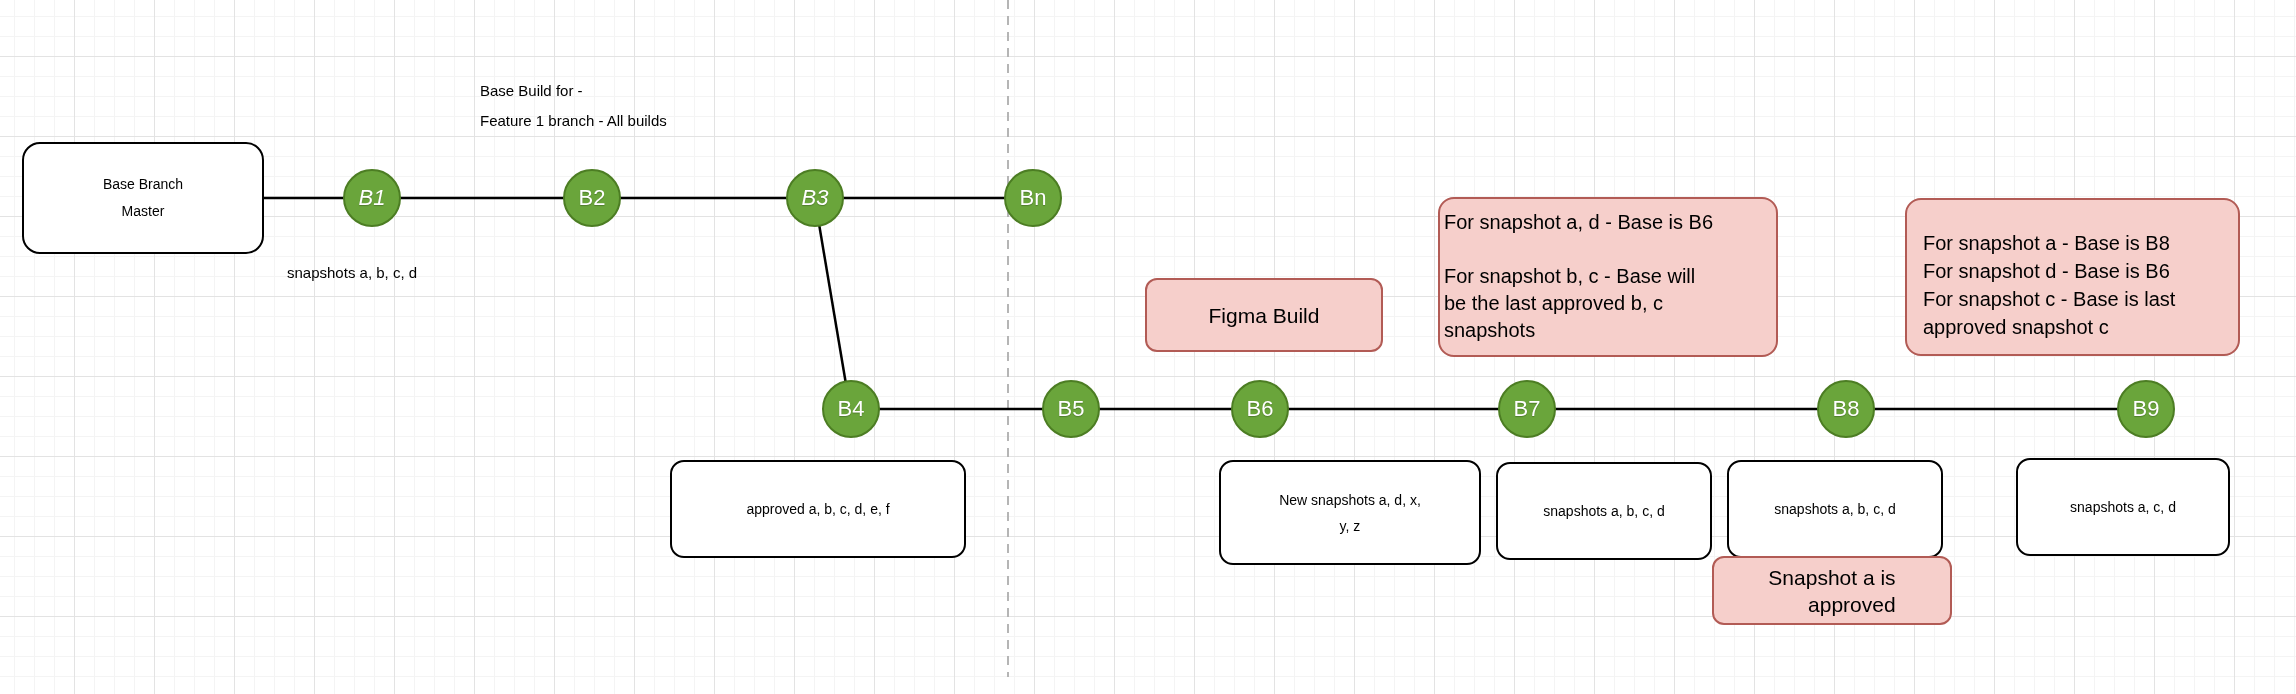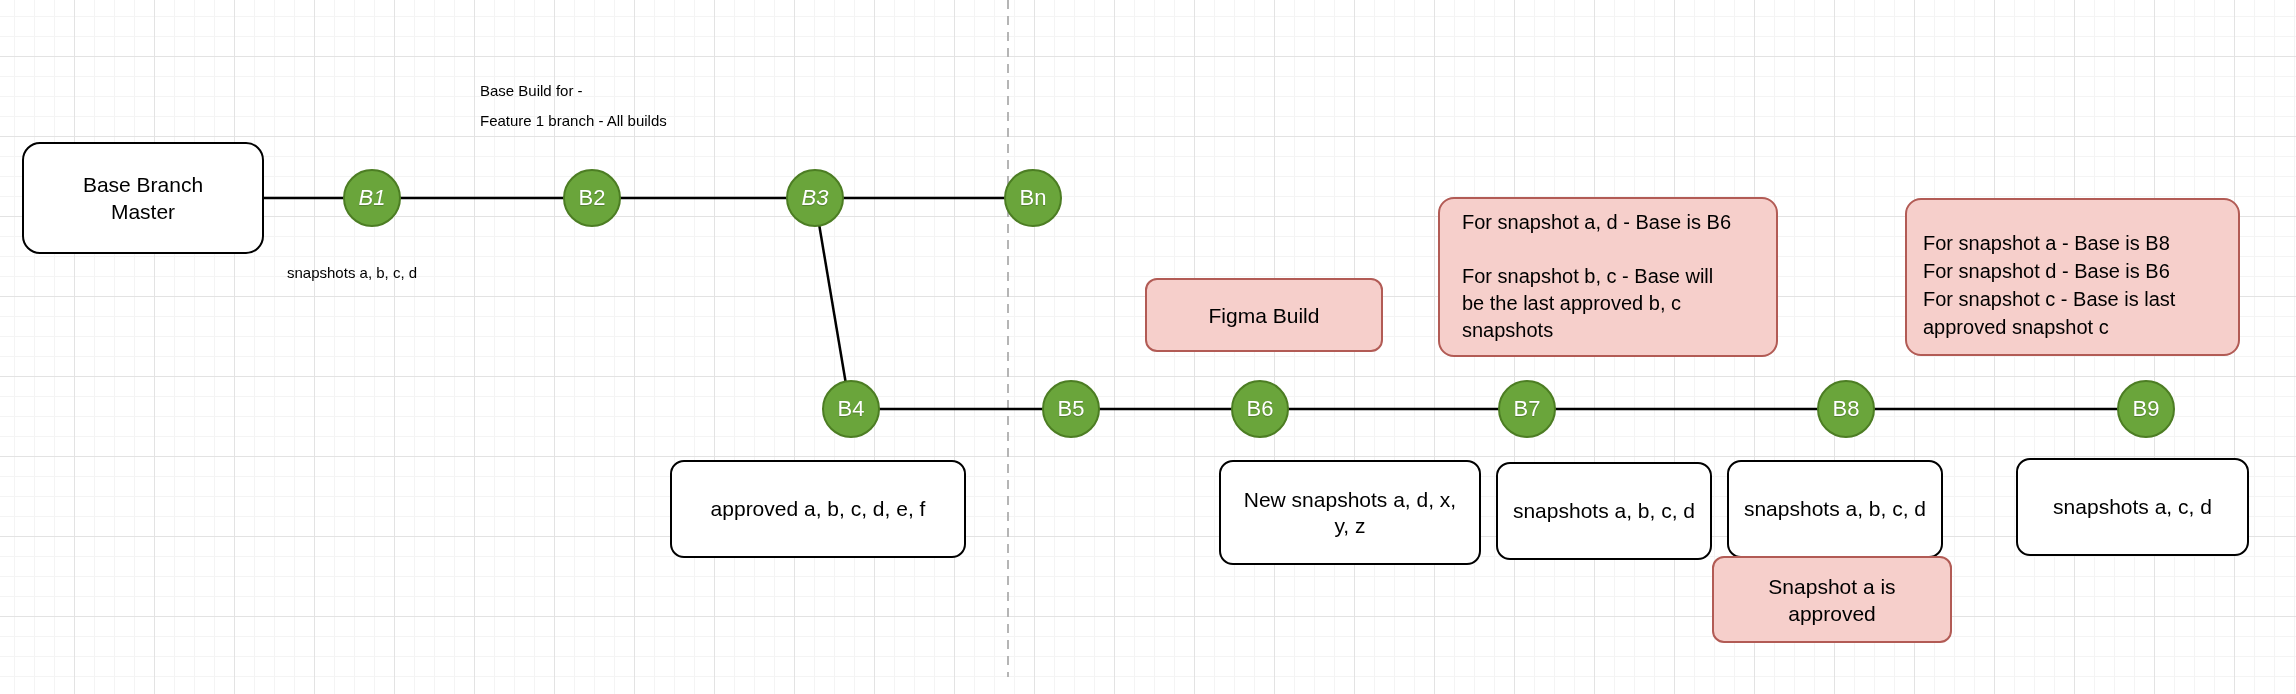--- a/index.html
+++ b/index.html
@@ -23,29 +23,29 @@
     position:absolute;z-index:2;
     width:58px;height:58px;border-radius:50%;
     background:#6aa53b;border:2.5px solid #4c7d23;box-sizing:border-box;
     display:flex;align-items:center;justify-content:center;
     color:#fff;font-size:22px;font-weight:500;
     text-shadow:0 1px 1px rgba(0,0,0,0.25);
   }
   .shape{
     position:absolute;z-index:2;box-sizing:border-box;
     display:flex;align-items:center;justify-content:center;
-    text-align:center;font-size:21px;line-height:26px;
+    text-align:center;font-size:14px;line-height:26px;
     background:#fff;border:2.5px solid #000;border-radius:14px;
   }
   .note{
     position:absolute;z-index:2;box-sizing:border-box;
     background:#f6cfcb;border:2px solid #b25b55;border-radius:14px;
     font-size:20px;line-height:27px;
   }
-  .note.center{display:flex;align-items:center;justify-content:center;text-align:center;}
+  .note.center{display:flex;align-items:center;justify-content:center;text-align:right;}
   .freetext{position:absolute;z-index:2;font-size:15px;line-height:30px;white-space:pre-line;}
   .ml{white-space:pre-line;}
 </style>
 </head>
 <body>
 
 <div class="canvas">
 
   <svg class="edges" width="2296" height="694">
     <line x1="1008" y1="0" x2="1008" y2="677" stroke="#b5b5b5" stroke-width="2" stroke-dasharray="9,7"></line>
@@ -72,31 +72,31 @@
   <div class="node" style="left:1231px;top:380px;">B6</div>
   <div class="node" style="left:1498px;top:380px;">B7</div>
   <div class="node" style="left:1817px;top:380px;">B8</div>
   <div class="node" style="left:2117px;top:380px;">B9</div>
 
   <div class="shape" style="left:670px;top:460px;width:296px;height:98px;">approved a, b, c, d, e, f</div>
   <div class="shape ml" style="left:1219px;top:460px;width:262px;height:105px;">New snapshots a, d, x,
 y, z</div>
   <div class="shape" style="left:1496px;top:462px;width:216px;height:98px;">snapshots a, b, c, d</div>
   <div class="shape" style="left:1727px;top:460px;width:216px;height:98px;">snapshots a, b, c, d</div>
-  <div class="shape" style="left:2016px;top:458px;width:233px;height:98px;">snapshots a, c, d</div>
+  <div class="shape" style="left:2016px;top:458px;width:214px;height:98px;">snapshots a, c, d</div>
 
   <div class="note center" style="left:1145px;top:278px;width:238px;height:74px;font-size:21px;border-radius:12px;">Figma Build</div>
 
-  <div class="note ml" style="left:1438px;top:197px;width:340px;height:160px;padding:10px 22px;border-radius:16px;">For snapshot a, d - Base is B6
+  <div class="note ml" style="left:1438px;top:197px;width:340px;height:160px;padding:10px 4px;border-radius:16px;">For snapshot a, d - Base is B6
 
 For snapshot b, c - Base will
 be the last approved b, c
 snapshots</div>
 
   <div class="note ml" style="left:1905px;top:198px;width:335px;height:158px;padding:29px 16px;line-height:28px;border-radius:16px;">For snapshot a - Base is B8
 For snapshot d - Base is B6
 For snapshot c - Base is last
 approved snapshot c</div>
 
-  <div class="note center ml" style="left:1712px;top:556px;width:240px;height:87px;font-size:21px;border-radius:12px;">Snapshot a is
+  <div class="note center ml" style="left:1712px;top:556px;width:240px;height:69px;font-size:21px;border-radius:12px;">Snapshot a is
 approved</div>
 
 </div>
 
 </body></html>

